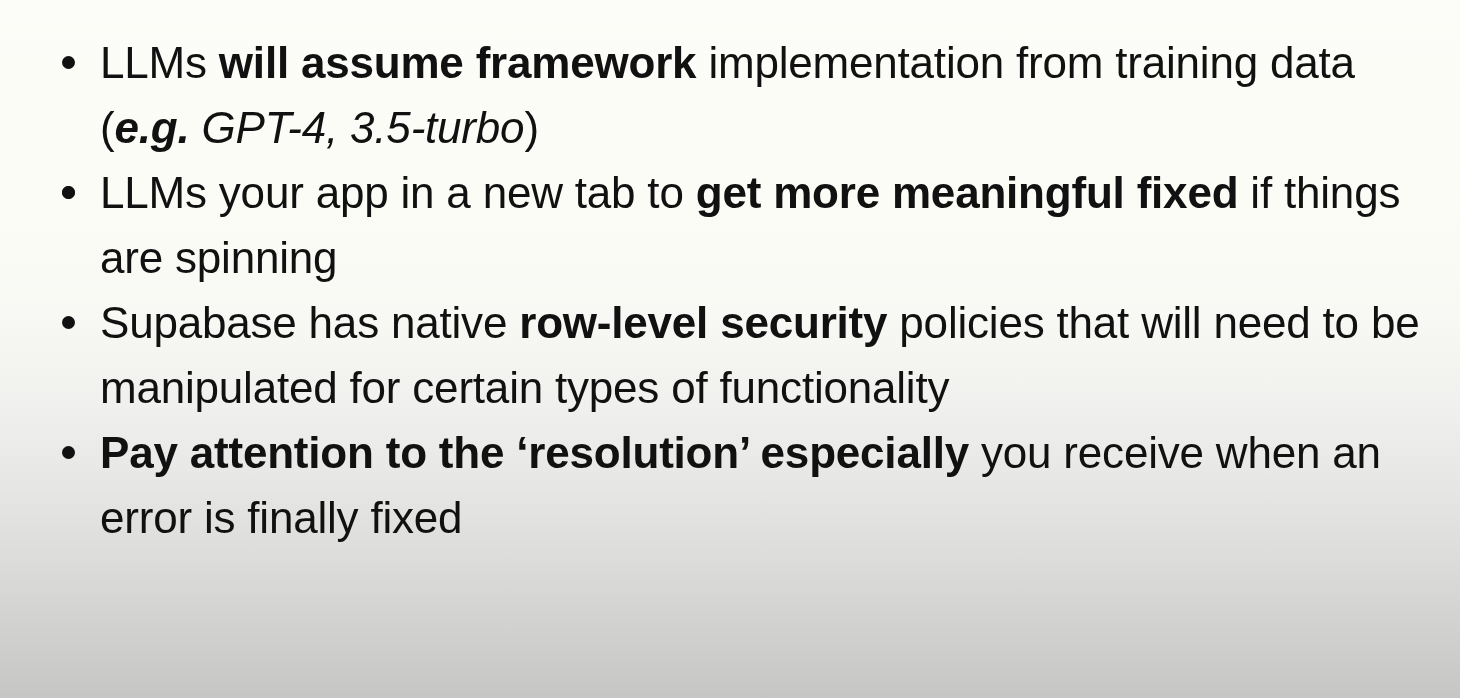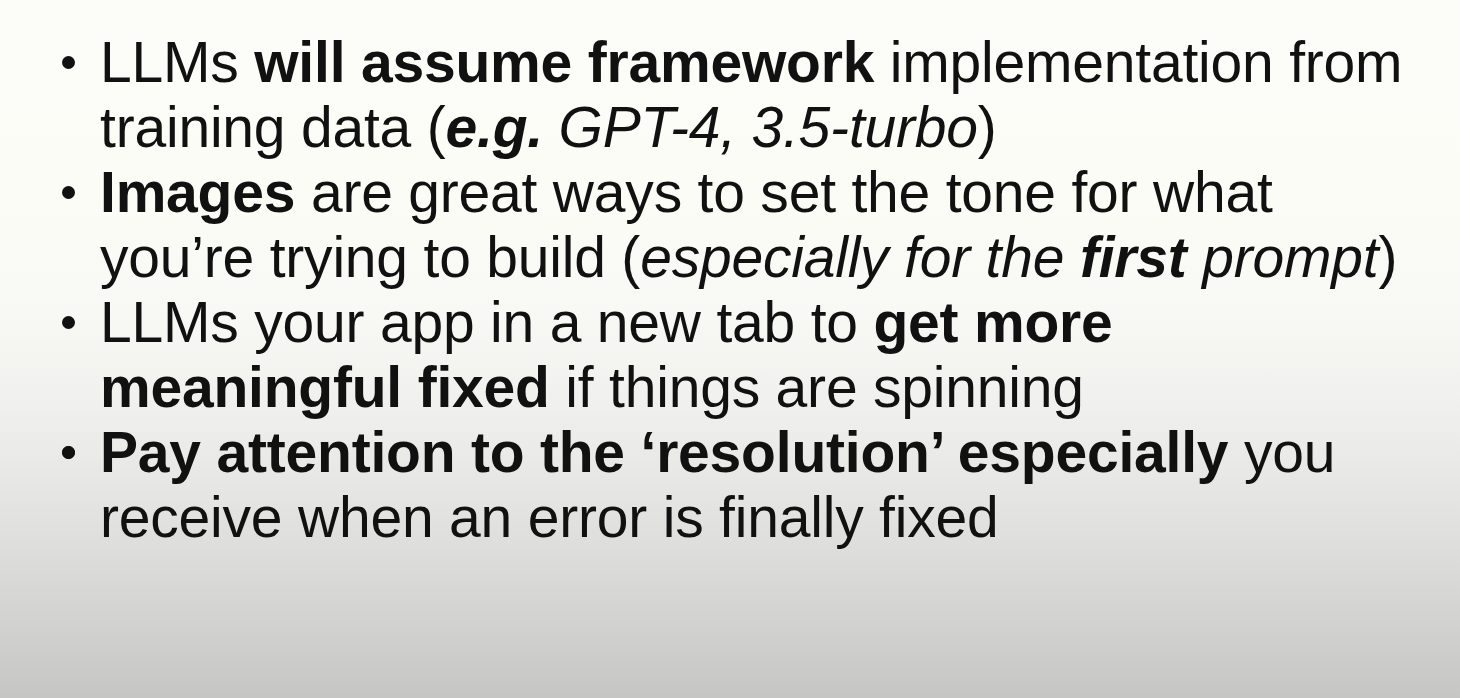--- a/index.html
+++ b/index.html
@@ -36,21 +36,21 @@
   ul.bullet-list {
     list-style: none;
     margin: 0;
     padding: 0;
   }
 
   li.bullet-item {
     position: relative;
     padding-left: 100px;
     margin: 0 40px 0 0;
-    font-size: 57px;
+    font-size: 44px;
     line-height: 65px;
     color: #111111;
     letter-spacing: -0.2px;
     font-weight: 400;
   }
 
   li.bullet-item .bullet-marker {
     position: absolute;
     left: 62px;
     top: 26px;
@@ -73,18 +73,18 @@
     font-weight: 700;
     font-style: italic;
   }
 </style>
 </head>
 <body>
 
 <div id="slide">
   <ul class="bullet-list" id="bullet-list">
       <li class="bullet-item"><span class="bullet-marker"></span><span class="bullet-text"><span>LLMs </span><b>will assume framework</b><span> implementation from training data (</span><b><i>e.g.</i></b><i> GPT-4, 3.5-turbo</i><span>)</span></span></li>
-      <li class="bullet-item"><span class="bullet-marker"></span><span class="bullet-text"><b>Images</b><span> are great ways to set the tone for what you’re trying to build (</span><i>especially for the </i><b><i>first</i></b><i> prompt</i><span>)</span></span></li>
+      <li class="bullet-item"><span class="bullet-marker"></span></li>
       <li class="bullet-item"><span class="bullet-marker"></span><span class="bullet-text"><span>LLMs your app in a new tab to </span><b>get more meaningful fixed</b><span> if things are spinning</span></span></li>
-      <li class="bullet-item"><span class="bullet-marker"></span></li>
+      <li class="bullet-item"><span class="bullet-marker"></span><span class="bullet-text"><span>Supabase has native </span><b>row-level security</b><span> policies that will need to be manipulated for certain types of functionality</span></span></li>
       <li class="bullet-item"><span class="bullet-marker"></span><span class="bullet-text"><b>Pay attention to the ‘resolution’ especially</b><span> you receive when an error is finally fixed</span></span></li>
     </ul>
 </div>
 
 </body></html>

